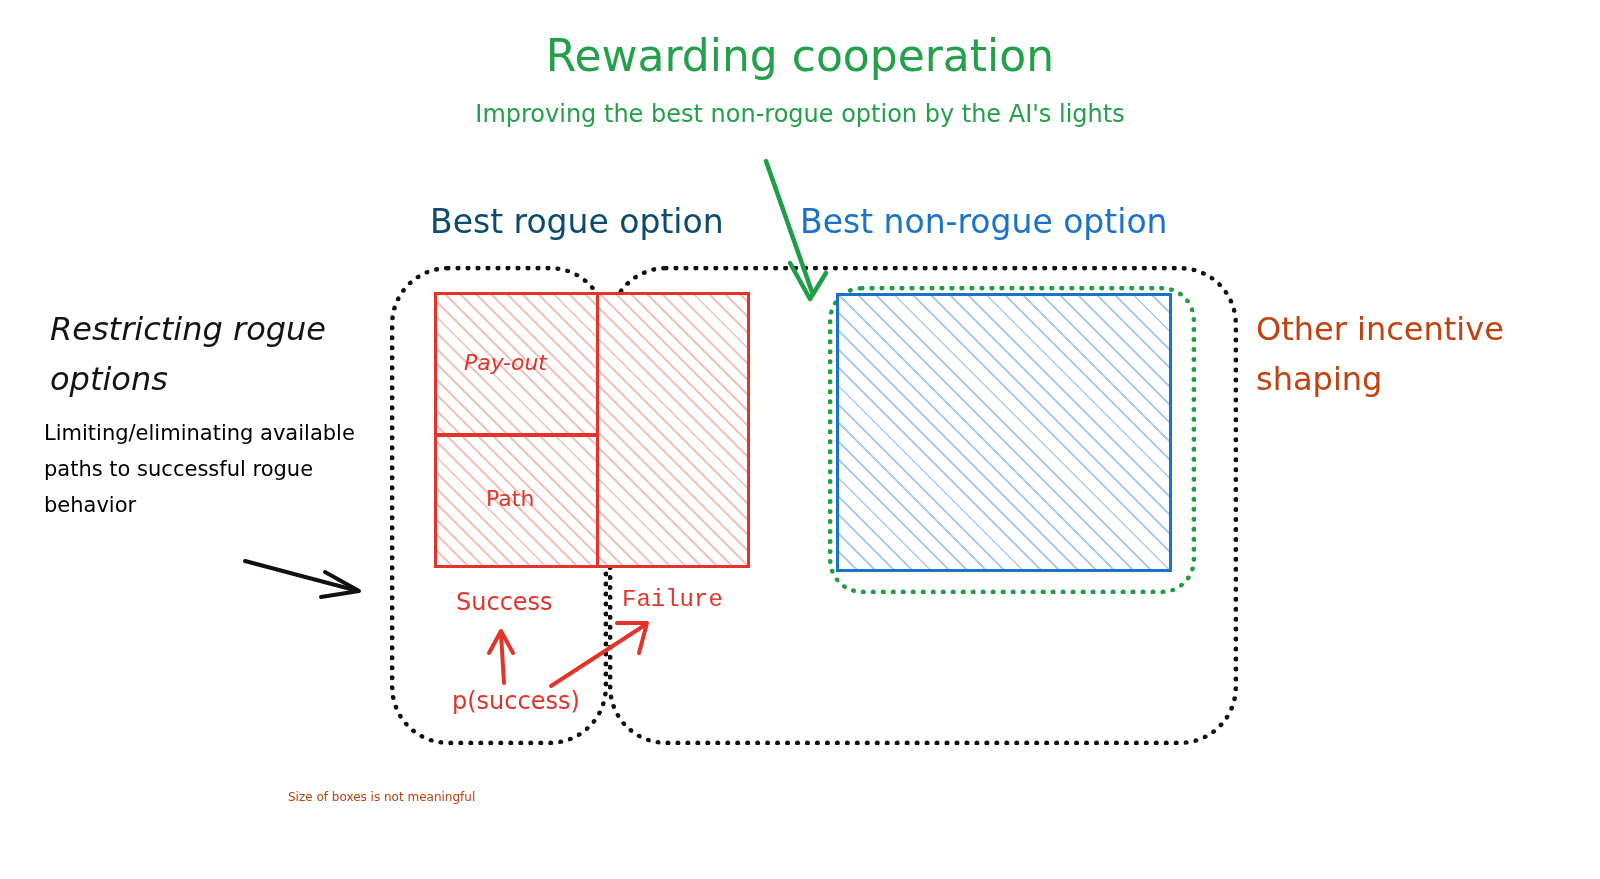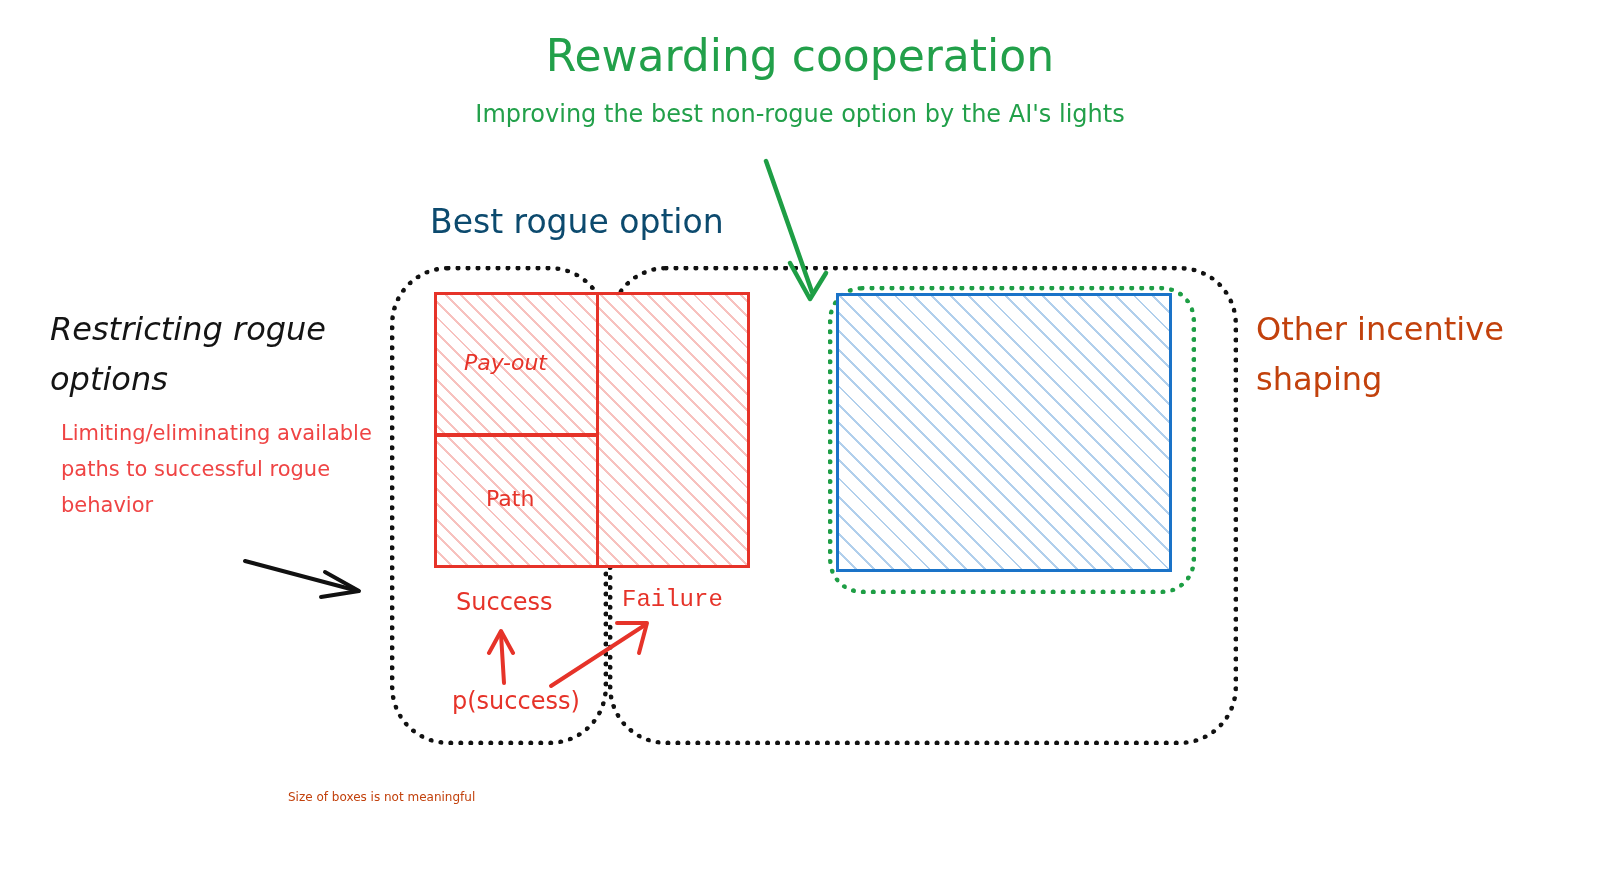--- a/index.html
+++ b/index.html
@@ -53,24 +53,24 @@
   
   #heading-restricting {
     left: 50px; top: 305px;
     width: 330px;
     font-size: 32px;
     color: #141414;
     line-height: 1.56;
     font-style: italic;
   }
   #body-restricting {
-    left: 61px; top: 415px;
+    left: 44px; top: 415px;
     width: 330px;
     font-size: 21px;
-    color: #ef4444;
+    color: #000000;
     line-height: 1.72;
   }
 
   
   #heading-other {
     left: 1256px; top: 305px;
     width: 300px;
     font-size: 32px;
     color: #c2410c;
     line-height: 1.56;
@@ -162,20 +162,21 @@
 
 <div id="stage">
 
   <div class="abs" id="title-sub">Improving the best non-rogue option by the AI's lights</div>
   <div class="abs" id="title-main">Rewarding cooperation</div>
 
   <div class="abs dotted-group" id="group-left"></div>
   <div class="abs dotted-group" id="group-right"></div>
 
   <div class="abs" id="label-rogue">Best rogue option</div>
+  <div class="abs" id="label-nonrogue">Best non-rogue option</div>
 
   <div class="abs" id="rogue-box"></div>
   <div class="abs" id="rogue-hsplit"></div>
   <div class="abs" id="rogue-split"></div>
 
   <div class="abs cell-label" id="label-payout">Pay-out</div>
   <div class="abs cell-label" id="label-path">Path</div>
   <div class="abs cell-label" id="label-success">Success</div>
   <div class="abs cell-label" id="label-failure">Failure</div>
   <div class="abs cell-label" id="label-psuccess">p(success)</div>

